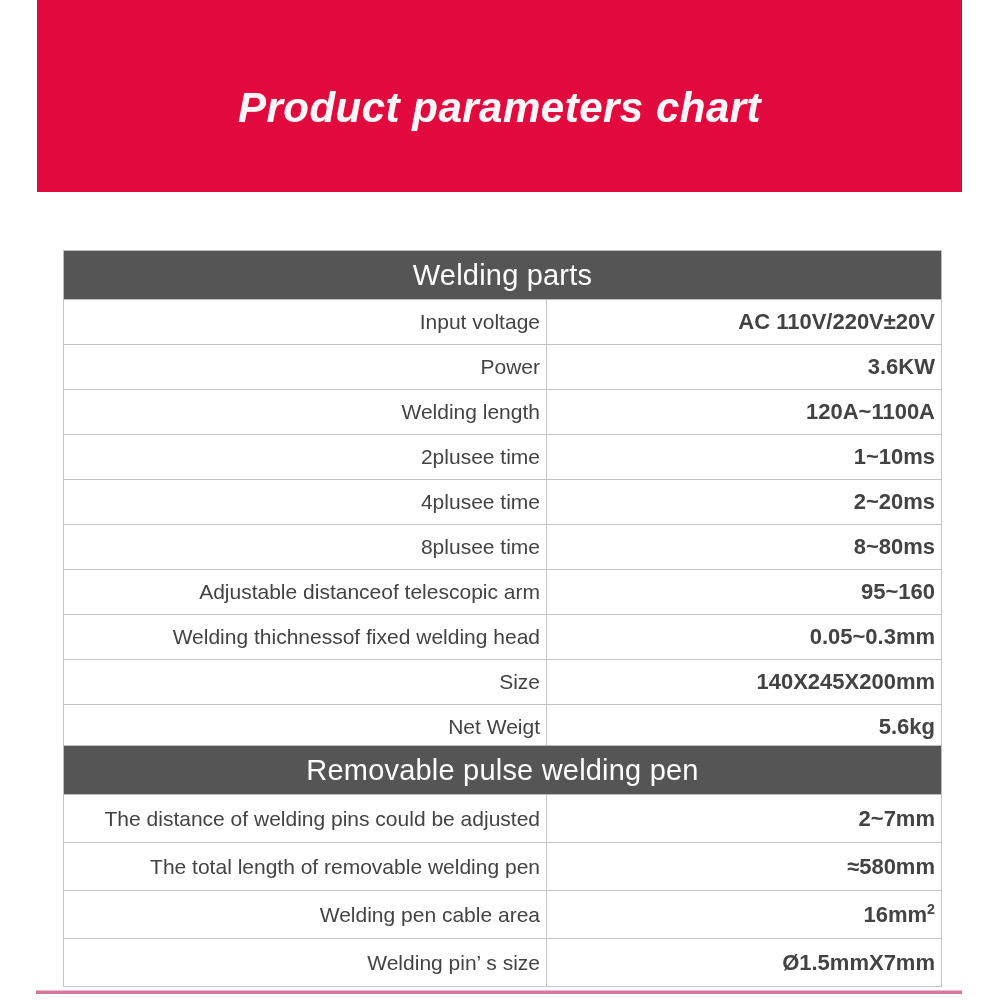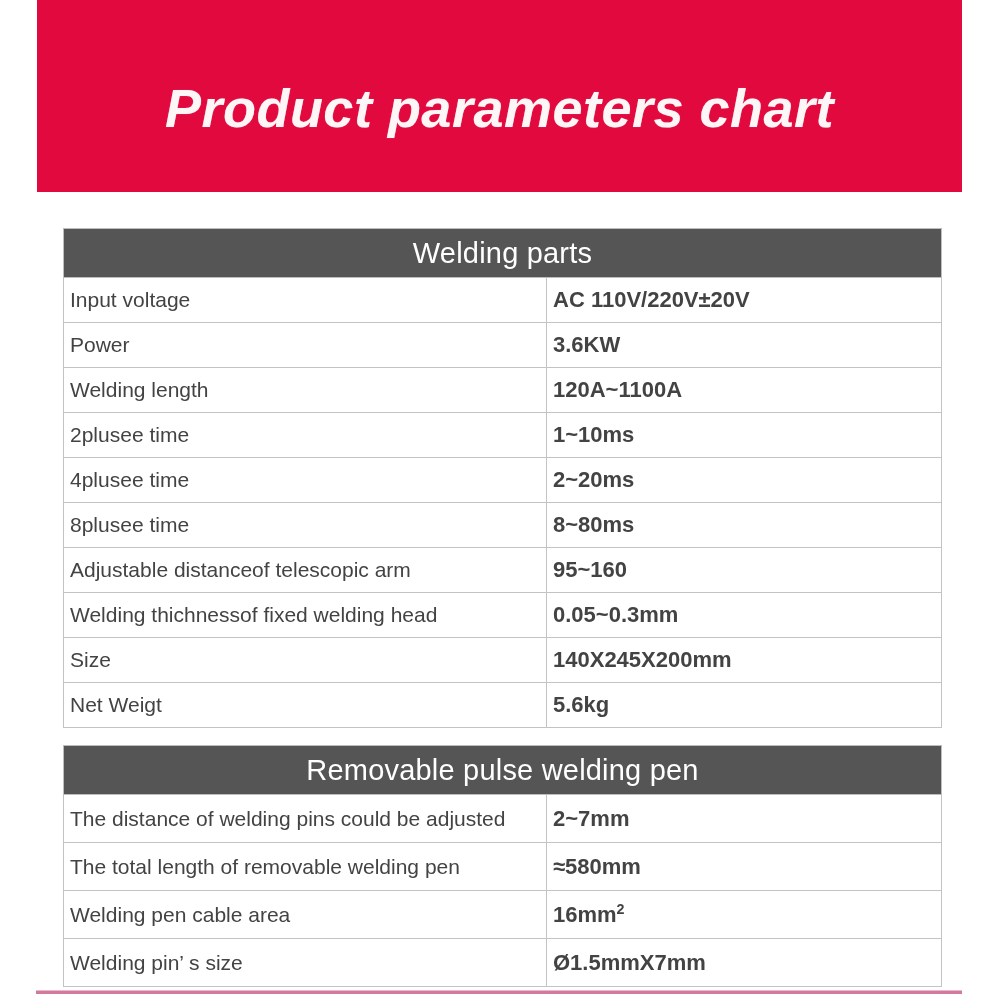--- a/index.html
+++ b/index.html
@@ -29,37 +29,37 @@
   .banner-title {
     position: absolute;
     left: 0;
     right: 0;
     top: 78px;
     text-align: center;
     color: #fdf6f7;
     font-family: "Liberation Sans", sans-serif;
     font-weight: bold;
     font-style: italic;
-    font-size: 54px;
+    font-size: 42px;
     letter-spacing: 0.5px;
     line-height: 60px;
     white-space: nowrap;
     text-shadow: 0 0 1px rgba(255,255,255,0.35);
   }
 
   
   .spec-table {
     position: absolute;
     left: 63px;
     width: 878px;
     border-collapse: collapse;
     table-layout: fixed;
     background: #ffffff;
   }
-  #table-welding-parts { top: 228px; padding-left: 25px; }
+  #table-welding-parts { top: 250px; padding-left: 25px; }
   #table-welding-pen   { top: 745px; }
 
   .spec-table col.col-label { width: 483px; }
   .spec-table col.col-value { width: 395px; }
 
   .spec-table th.section-title {
     background: #555555;
     color: #ffffff;
     font-weight: normal;
     font-size: 29px;
@@ -69,21 +69,21 @@
     text-align: center;
     vertical-align: middle;
     border: 1px solid #bdbdbd;
     letter-spacing: 0.2px;
   }
 
   .spec-table td {
     border: 1px solid #c3c3c3;
     height: 44px;
     padding: 0 6px;
-    text-align: left;
+    text-align: right;
     vertical-align: middle;
     font-size: 21px;
     line-height: 24px;
     color: #434343;
     background: #ffffff;
     white-space: nowrap;
     overflow: hidden;
   }
   #table-welding-pen td { height: 47px; margin-top: 30px; }
 

